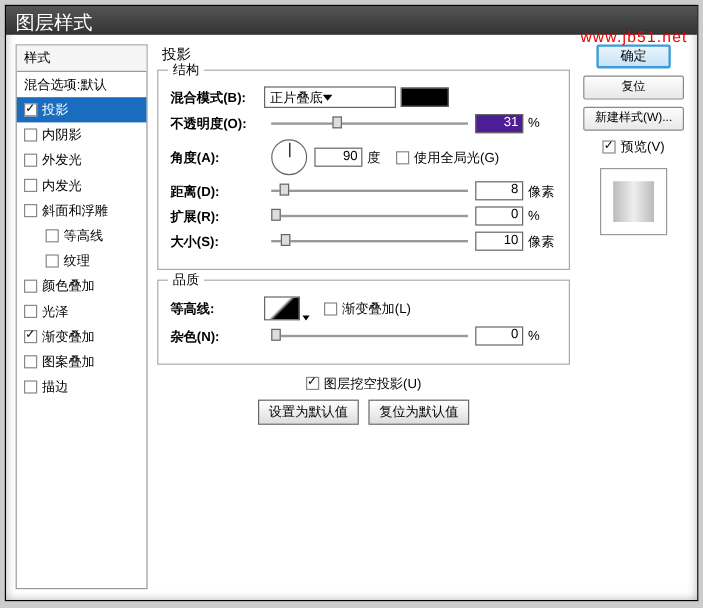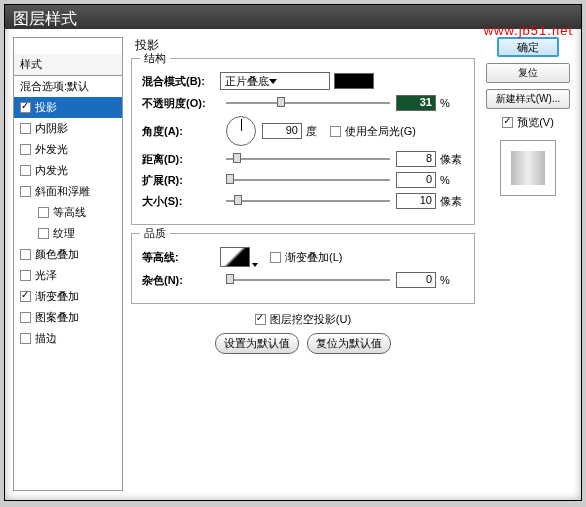--- a/index.html
+++ b/index.html
@@ -3,48 +3,48 @@
 <meta charset="utf-8">
 <style>
 * { box-sizing: border-box; margin: 0; padding: 0; font-family: "Microsoft YaHei", sans-serif; font-size: 11px; }
 body { background: #ccc; width: 586px; height: 507px; }
 .window { background: #fff; border: 1px solid #000; margin: 4px; height: 497px; position: relative; box-shadow: inset 0 0 8px rgba(0,0,0,0.3); }
 .titlebar { height: 24px; background: linear-gradient(#555,#333); color: #fff; padding: 4px 8px; font-size: 16px; }
 .watermark { position: absolute; top: 2px; right: 8px; font-style: italic; font-size: 14px; }
 .watermark-url { position: absolute; top: 18px; right: 8px; font-size: 13px; color: #e00; letter-spacing: 1px; }
 .content { display: flex; padding: 8px; gap: 8px; height: 470px; }
 .sidebar { width: 110px; border: 1px solid #999; background: #fff; }
-.sidebar-header { border-bottom: 1px solid #999; padding: 3px 6px; background: #f5f5f5; margin-top: 16px; }
+.sidebar-header { border-bottom: 1px solid #999; padding: 3px 6px; background: #f5f5f5; }
 .sidebar-item { padding: 3px 6px; display: flex; align-items: center; gap: 4px; cursor: pointer; }
 .sidebar-item.selected { background: #1a6cbf; color: #fff; }
 .sidebar-item.indent { padding-left: 24px; }
 .checkbox { width: 11px; height: 11px; border: 1px solid #888; display: inline-block; vertical-align: middle; background: #fff; position: relative; }
 .checkbox.checked::after { content: "✓"; position: absolute; top: -3px; left: 0; font-size: 10px; color: #000; }
 .sidebar-item.selected .checkbox.checked::after { color: #000; }
 .main { flex: 1; position: relative; }
 .main-title { font-size: 12px; margin-bottom: 4px; padding-left: 4px; }
 .fieldset { border: 1px solid #aaa; margin-bottom: 8px; padding: 8px 10px 10px 10px; position: relative; }
 .fieldset-label { position: absolute; top: -8px; left: 8px; background: #fff; padding: 0 4px; }
 .row { display: flex; align-items: center; margin: 5px 0; }
 .label { width: 78px; padding-right: 6px; font-weight: bold; }
 .select { border: 1px solid #666; height: 18px; width: 110px; padding: 1px 4px; display: flex; align-items: center; background: #fff; }
 .select-arrow { width: 0; height: 0; border-left: 4px solid transparent; border-right: 4px solid transparent; border-top: 5px solid #000; }
 .colorswatch { width: 40px; height: 16px; background: #000; border: 1px solid #666; margin-left: 4px; }
 .slider { flex: 1; height: 14px; position: relative; margin: 0 6px; }
 .slider-track { height: 2px; background: #999; position: absolute; top: 6px; width: 100%; }
 .slider-thumb { width: 8px; height: 10px; background: #ddd; border: 1px solid #666; position: absolute; top: 1px; }
 .numfield { width: 40px; height: 16px; border: 1px solid #666; text-align: right; padding: 0 3px; background: #fff; }
-.numfield.sel { background: #14532d; color: #fff; font-weight: bold; }
+.numfield.sel { background: #4c1d95; color: #fff; }
 .unit { width: 28px; padding-left: 4px; }
 .angle-dial { width: 30px; height: 30px; border: 1px solid #666; border-radius: 50%; background: #fff; position: relative; margin: 0 6px; }
 .angle-dial::after { content: ""; position: absolute; width: 1px; height: 12px; background: #000; top: 2px; left: 14px; }
 .contour { width: 30px; height: 20px; border: 1px solid #666; background: linear-gradient(135deg,#fff 45%,#000 55%); }
 .contour-arrow { width: 0; height: 0; border-left: 3px solid transparent; border-right: 3px solid transparent; border-top: 4px solid #000; margin-left: 2px; align-self: flex-end; }
 .btnrow { display: flex; gap: 8px; justify-content: center; margin-top: 6px; }
-.btn { border: 1px solid #666; background: linear-gradient(#fff,#ddd); padding: 2px 8px; cursor: pointer; border-radius: 10px; }
+.btn { border: 1px solid #666; background: linear-gradient(#fff,#ddd); padding: 2px 8px; cursor: pointer; border-radius: 0; }
 .rpanel { width: 90px; display: flex; flex-direction: column; gap: 6px; align-items: center; }
 .btn-blue { width: 62px; height: 20px; border: 2px solid #3b9bd6; background: linear-gradient(#e8f4fc,#c8e4f7); text-align: center; line-height: 16px; border-radius: 2px; cursor: pointer; }
 .btn-gray { width: 84px; height: 20px; border: 1px solid #888; background: linear-gradient(#fdfdfd,#e8e8e8); text-align: center; line-height: 18px; border-radius: 2px; cursor: pointer; font-size: 10px; }
 .preview-box { width: 56px; height: 56px; border: 1px solid #999; background: #fff; display: flex; align-items: center; justify-content: center; margin-top: 4px; }
 .preview-swatch { width: 34px; height: 34px; background: linear-gradient(90deg,#bbb,#eee,#bbb); }
 .chk-row { display: flex; align-items: center; gap: 4px; justify-content: center; }
 </style>
 </head>
 <body>
 

